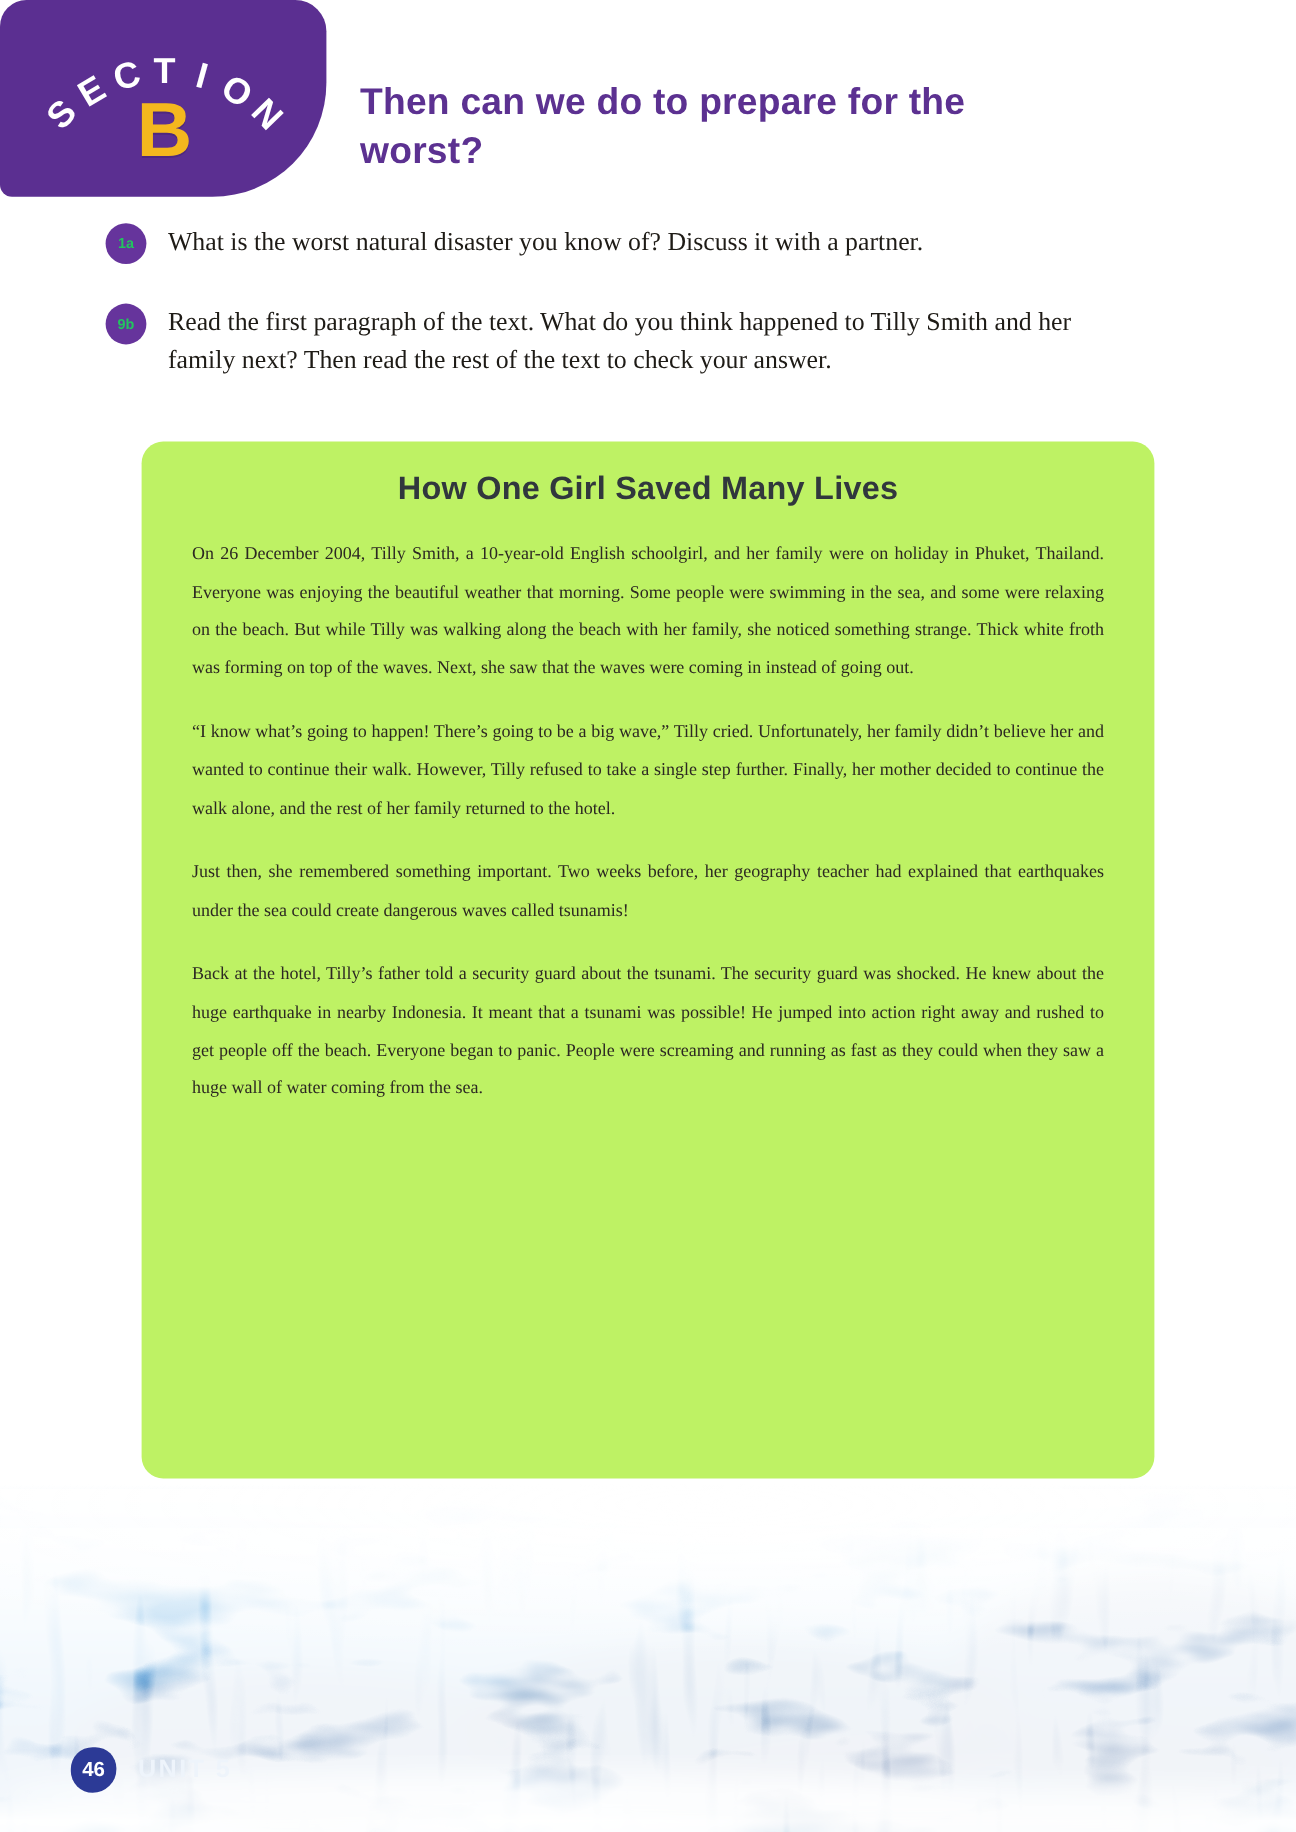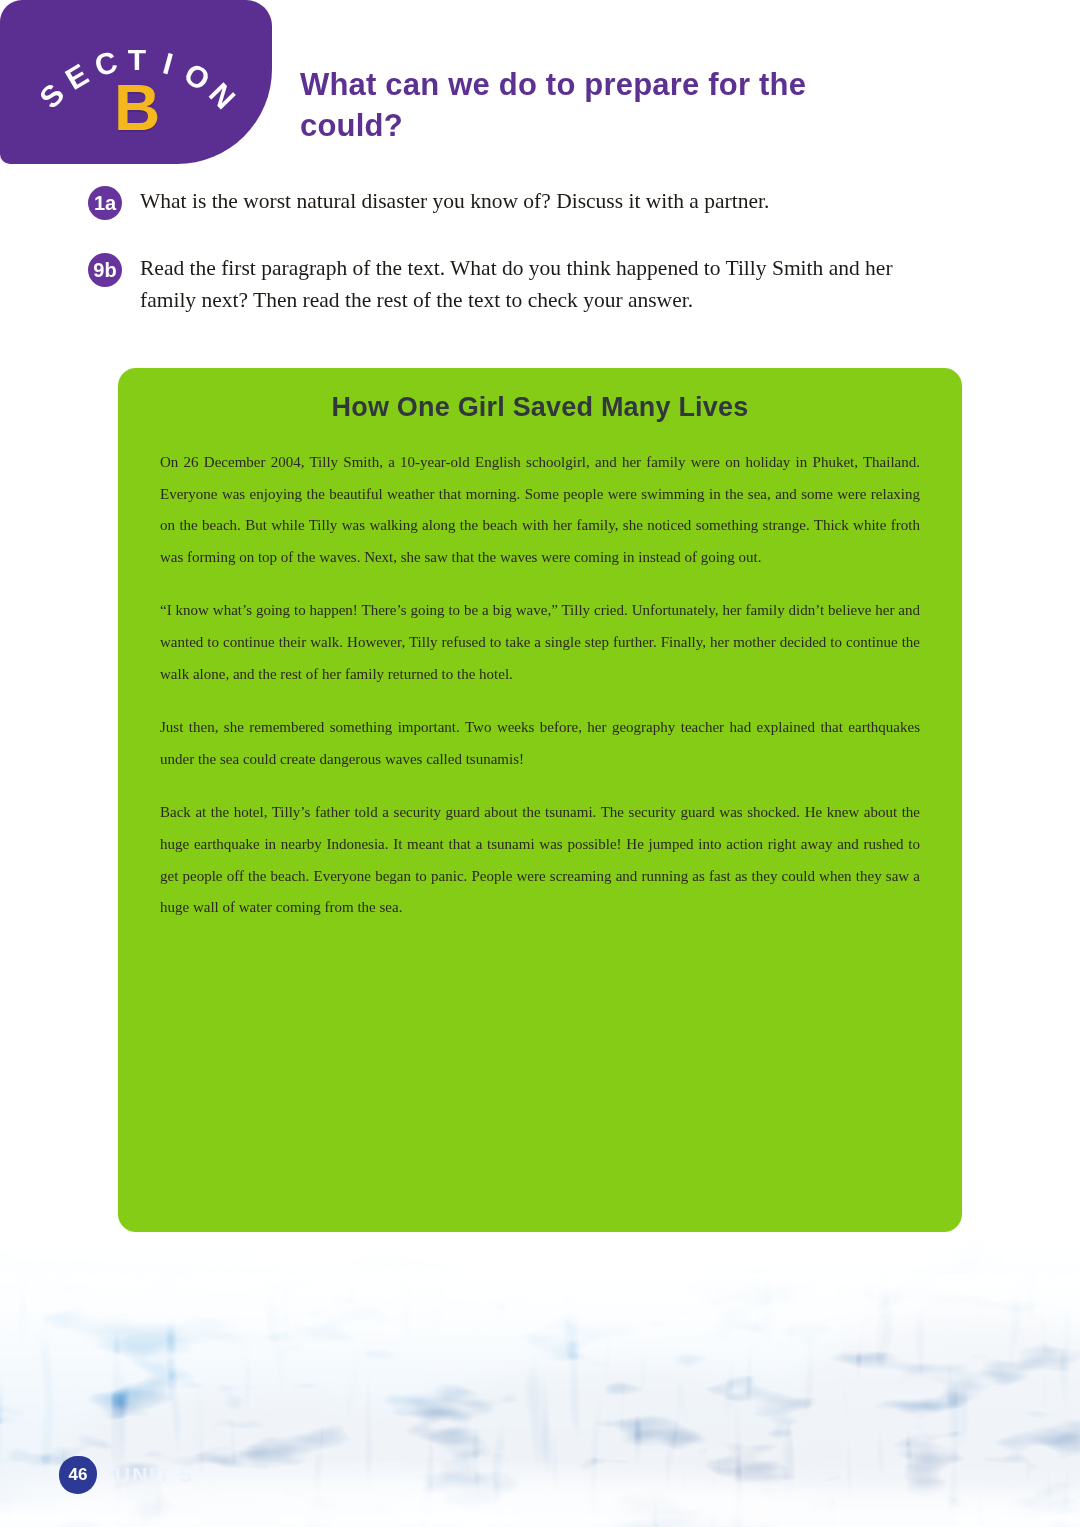--- a/index.html
+++ b/index.html
@@ -39,35 +39,35 @@
 
   
   .task-row {
     position:absolute; left:88px; width:866px;
     display:flex; align-items:flex-start; gap:18px;
   }
   .task-row.first { top:185px; }
   .task-row.second { top:252px; }
   .task-badge {
     flex:none; width:34px; height:34px; border-radius:50%;
-    background:#66349c; color:#ffffff;
-    font-weight:700; font-size:20px;
+    background:#66349c; color:#22c55e;
+    font-weight:700; font-size:12px;
     display:flex; align-items:center; justify-content:center;
     margin-top:1px;
   }
   .task-text {
     font-family:"Liberation Serif", serif;
     font-weight:400; font-size:21.5px; line-height:32px;
     color:#1e1b16;
   }
 
   
   .passage {
     position:absolute; left:118px; top:368px; width:844px; height:864px;
-    background:#84cc16; border-radius:18px;
+    background:#bef264; border-radius:18px;
     padding:20px 42px 0 42px;
   }
   .passage-title {
     text-align:center;
     font-weight:700; font-size:27px; color:#31373d;
     margin:4px 0 24px 0; letter-spacing:0.2px;
   }
   .passage-body p {
     font-family:"Liberation Serif", serif;
     font-size:15px; line-height:31.6px; color:#2c2822;
@@ -105,21 +105,21 @@
         <span style="left: 76.815px; top: 76.5024px; transform: translate(-50%, -50%) rotate(-30.6667deg);">E</span>
         <span style="left: 105.797px; top: 64.2004px; transform: translate(-50%, -50%) rotate(-15.3333deg);">C</span>
         <span style="left: 137px; top: 60px; transform: translate(-50%, -50%) rotate(0deg);">T</span>
         <span style="left: 168.203px; top: 64.2004px; transform: translate(-50%, -50%) rotate(15.3333deg);">I</span>
         <span style="left: 197.185px; top: 76.5024px; transform: translate(-50%, -50%) rotate(30.6667deg);">O</span>
         <span style="left: 221.882px; top: 96.0303px; transform: translate(-50%, -50%) rotate(46deg);">N</span>
       </div>
     <div class="badge-letter">B</div>
   </div>
 
-  <h1 class="page-title">What can we do to prepare for the could?</h1>
+  <h1 class="page-title">Then can we do to prepare for the worst?</h1>
 
   <div class="task-row first">
     <span class="task-badge">1a</span>
     <p class="task-text">What is the worst natural disaster you know of? Discuss it with a partner.</p>
   </div>
 
   <div class="task-row second">
     <span class="task-badge">9b</span>
     <p class="task-text">Read the first paragraph of the text. What do you think happened to Tilly Smith and her family next? Then read the rest of the text to check your answer.</p>
   </div>

